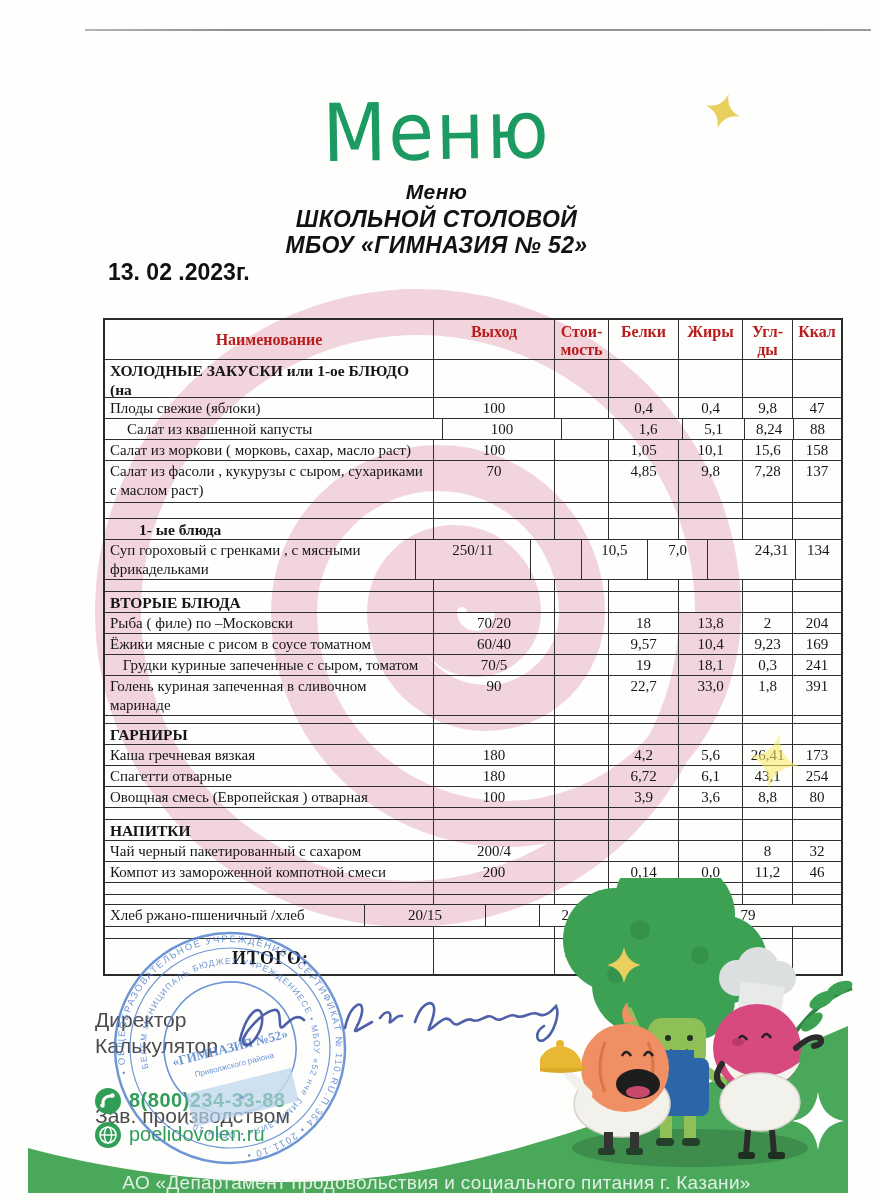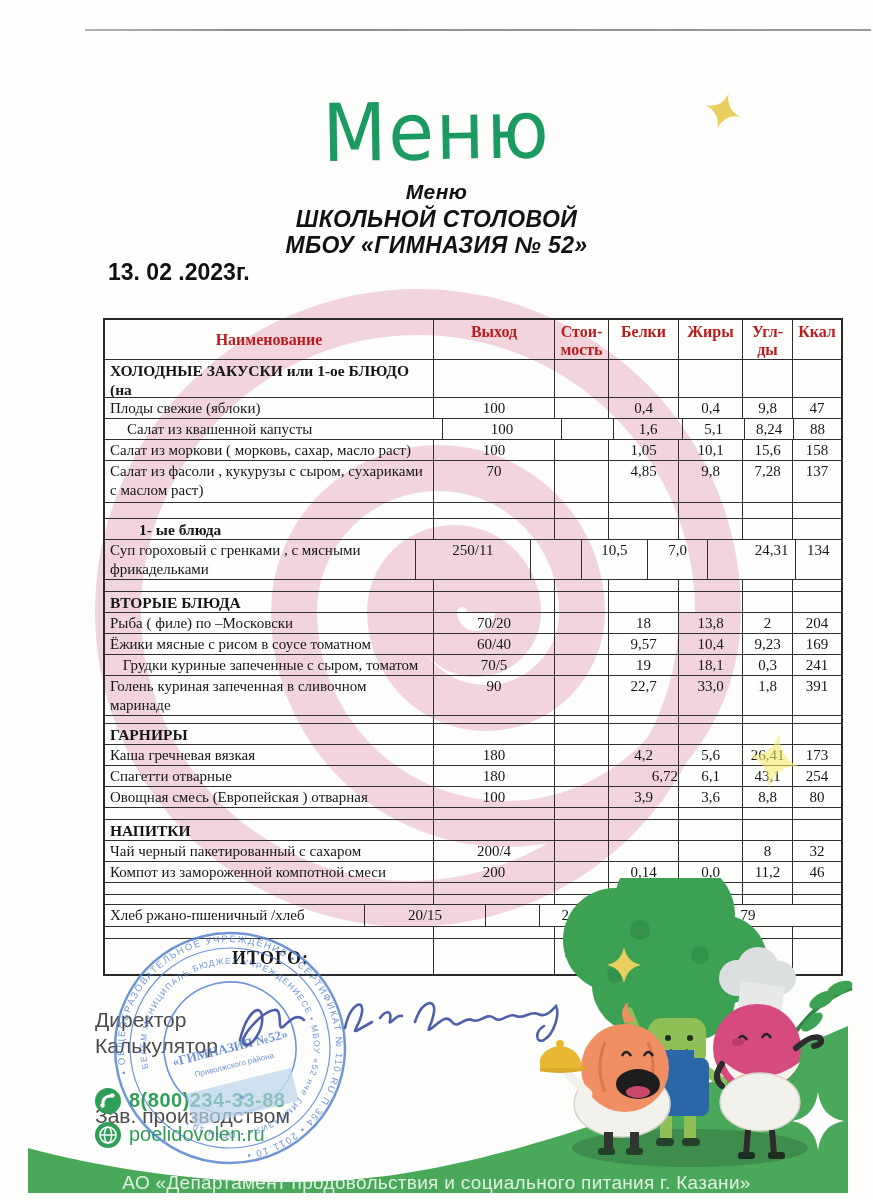--- a/index.html
+++ b/index.html
@@ -239,21 +239,21 @@
         <div class="cell num" style="width: 54px;"></div>
         <div class="cell num" style="width: 70px;">4,2</div>
         <div class="cell num" style="width: 64px;">5,6</div>
         <div class="cell num" style="width: 50px;">26,41</div>
         <div class="cell num" style="width: 48px;">173</div>
       </div>
       <div class="trow" style="height: 21px;">
         <div class="cell name item" style="width: 329px;">Спагетти отварные</div>
         <div class="cell num" style="width: 121px;">180</div>
         <div class="cell num" style="width: 54px;"></div>
-        <div class="cell num" style="width: 70px; text-align: right;">6,72</div>
+        <div class="cell num" style="width: 70px;">6,72</div>
         <div class="cell num" style="width: 64px;">6,1</div>
         <div class="cell num" style="width: 50px;">43,1</div>
         <div class="cell num" style="width: 48px;">254</div>
       </div>
       <div class="trow" style="height: 21px;">
         <div class="cell name item" style="width: 329px;">Овощная смесь (Европейская ) отварная</div>
         <div class="cell num" style="width: 121px;">100</div>
         <div class="cell num" style="width: 54px;"></div>
         <div class="cell num" style="width: 70px;">3,9</div>
         <div class="cell num" style="width: 64px;">3,6</div>

